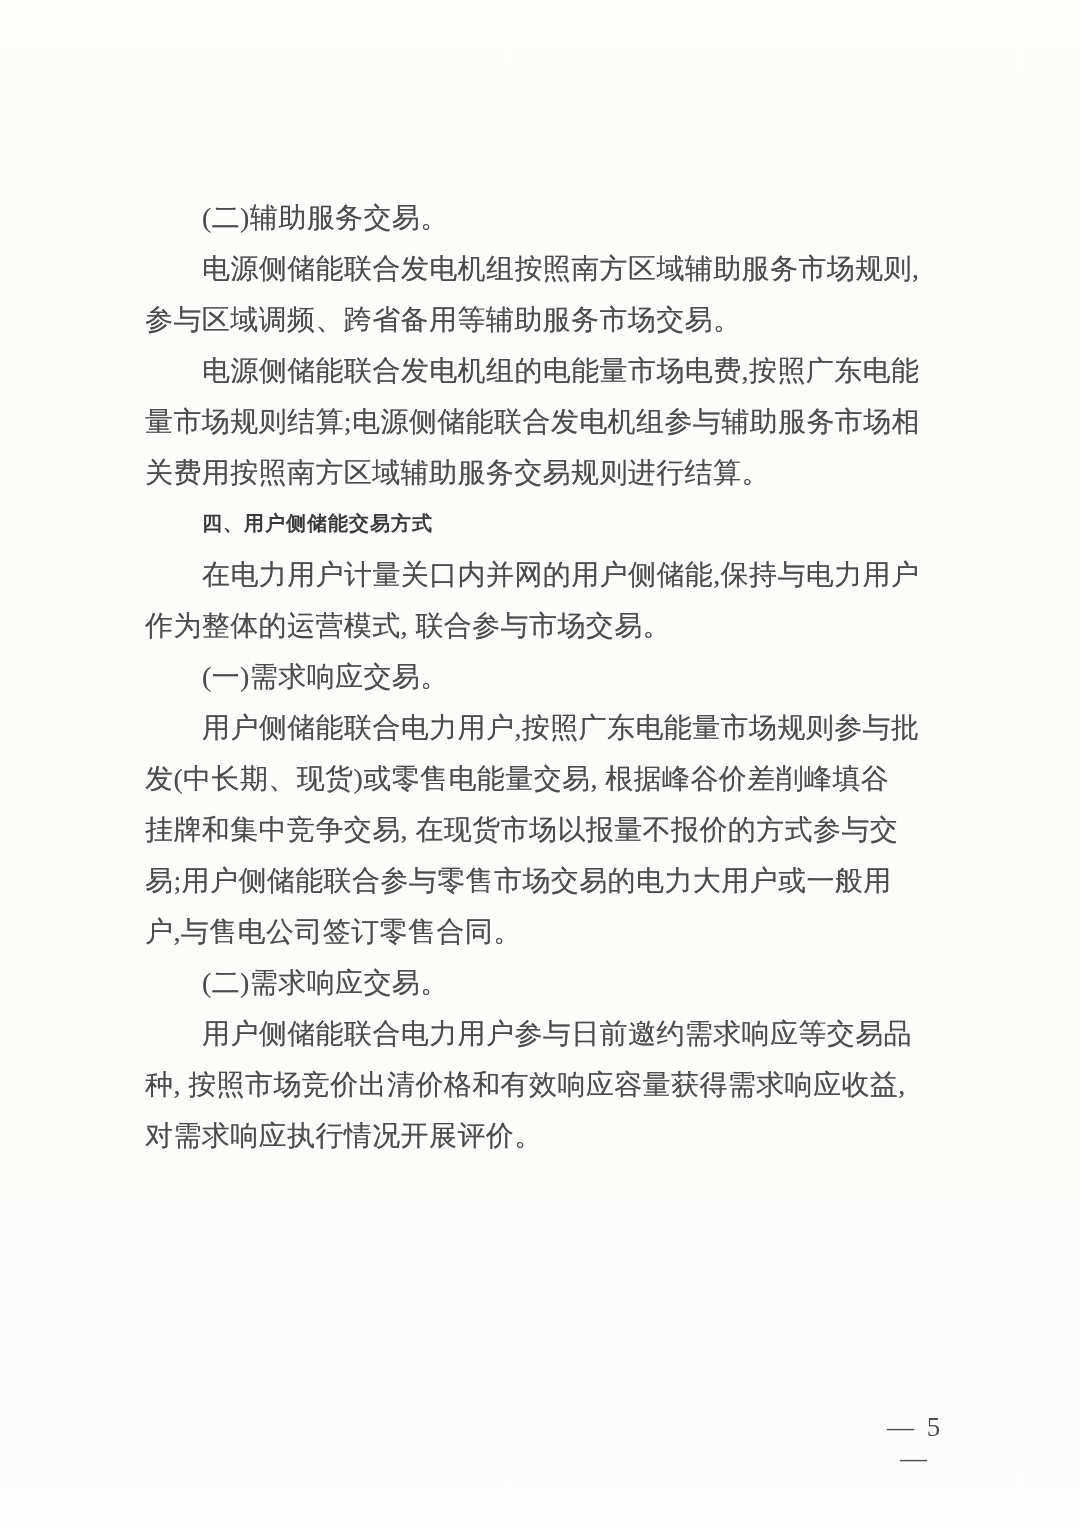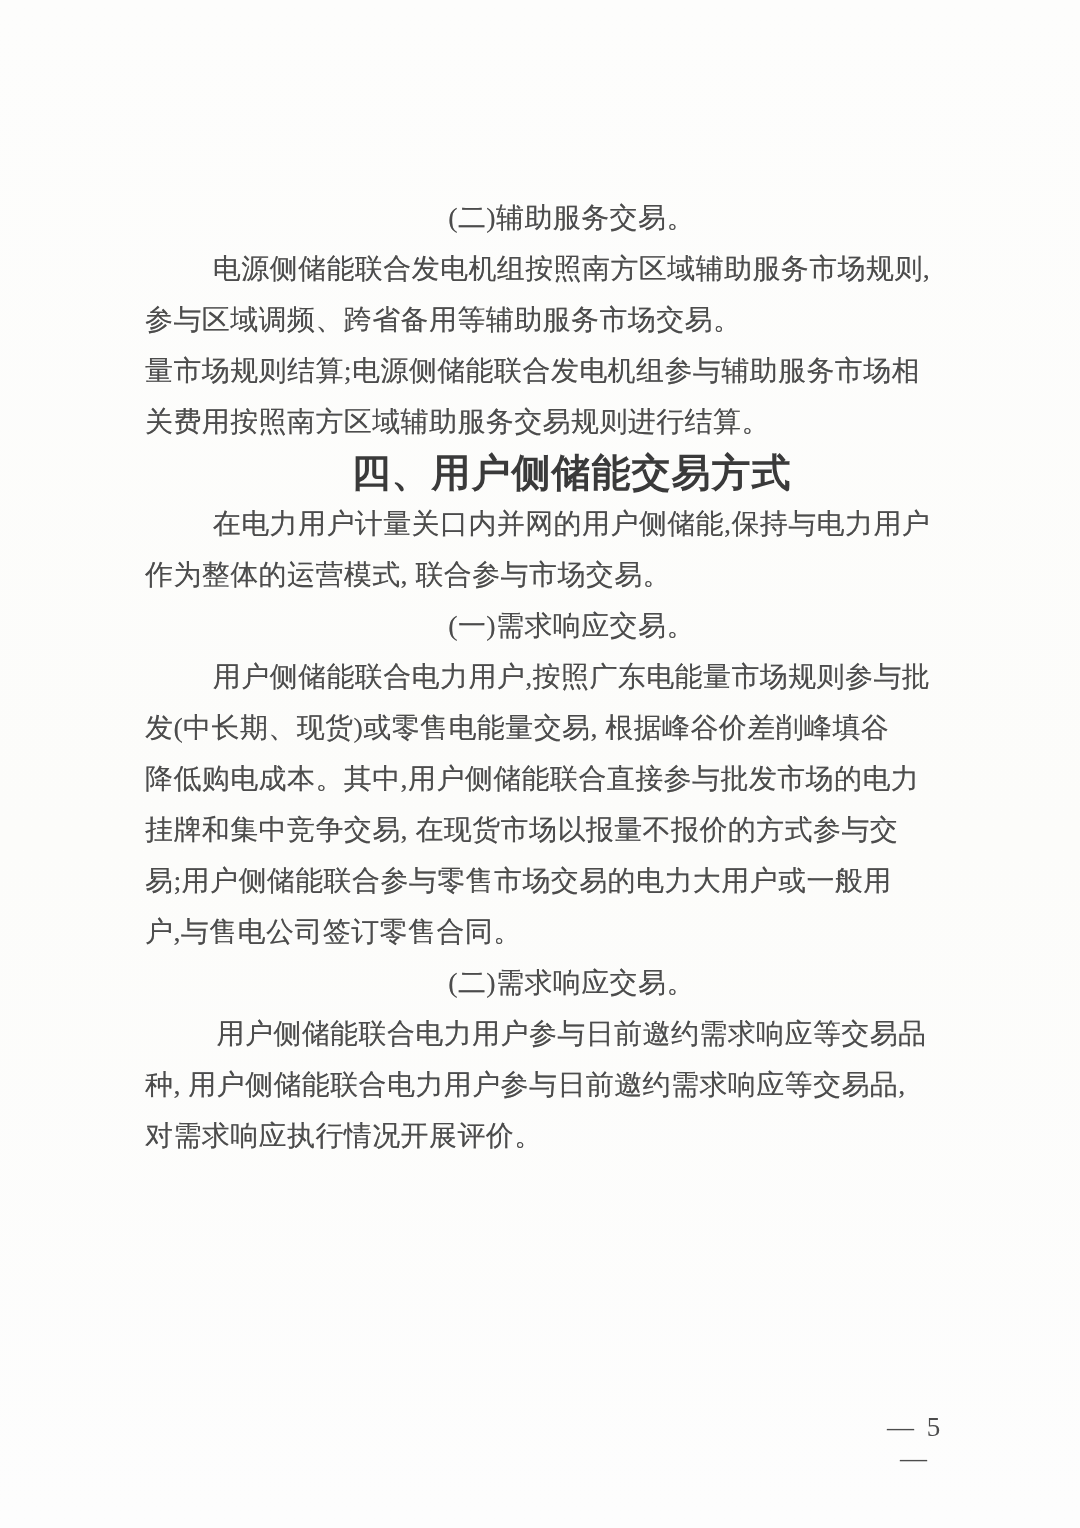--- a/index.html
+++ b/index.html
@@ -25,26 +25,25 @@
     height: 51px;
     line-height: 51px;
     font-size: 28px;
     color: #4c4c4c;
     letter-spacing: 0.4px;
     white-space: nowrap;
     text-shadow: 0 0 0.5px rgba(90,90,90,0.55);
   }
   .line.indent {
     text-indent: 57px;
-    text-align: center;
   }
   .line.heading {
     font-family: "Liberation Sans", sans-serif;
     font-weight: 700;
-    font-size: 39px;
+    font-size: 20px;
     color: #3a3a3a;
     letter-spacing: 1px;
     text-shadow: none;
   }
   .page-number {
     position: absolute;
     left: 870px;
     top: 1412px;
     width: 90px;
     text-align: center;
@@ -55,31 +54,31 @@
   }
 </style>
 </head>
 <body>
 
 <div class="page">
   <div class="content" id="document-body">
       <div class="line indent">(二)辅助服务交易。</div>
       <div class="line indent">电源侧储能联合发电机组按照南方区域辅助服务市场规则,</div>
       <div class="line">参与区域调频、跨省备用等辅助服务市场交易。</div>
+      <div class="line indent">电源侧储能联合发电机组的电能量市场电费,按照广东电能</div>
       <div class="line">量市场规则结算;电源侧储能联合发电机组参与辅助服务市场相</div>
       <div class="line">关费用按照南方区域辅助服务交易规则进行结算。</div>
       <div class="line indent heading">四、用户侧储能交易方式</div>
       <div class="line indent">在电力用户计量关口内并网的用户侧储能,保持与电力用户</div>
       <div class="line">作为整体的运营模式, 联合参与市场交易。</div>
       <div class="line indent">(一)需求响应交易。</div>
       <div class="line indent">用户侧储能联合电力用户,按照广东电能量市场规则参与批</div>
       <div class="line">发(中长期、现货)或零售电能量交易, 根据峰谷价差削峰填谷</div>
-      <div class="line">降低购电成本。其中,用户侧储能联合直接参与批发市场的电力</div>
       <div class="line">挂牌和集中竞争交易, 在现货市场以报量不报价的方式参与交</div>
       <div class="line">易;用户侧储能联合参与零售市场交易的电力大用户或一般用</div>
       <div class="line">户,与售电公司签订零售合同。</div>
       <div class="line indent">(二)需求响应交易。</div>
       <div class="line indent">用户侧储能联合电力用户参与日前邀约需求响应等交易品</div>
-      <div class="line">种, 用户侧储能联合电力用户参与日前邀约需求响应等交易品,</div>
+      <div class="line">种, 按照市场竞价出清价格和有效响应容量获得需求响应收益,</div>
       <div class="line">对需求响应执行情况开展评价。</div>
     </div>
   <div class="page-number">— 5 —</div>
 </div>
 
 </body></html>

